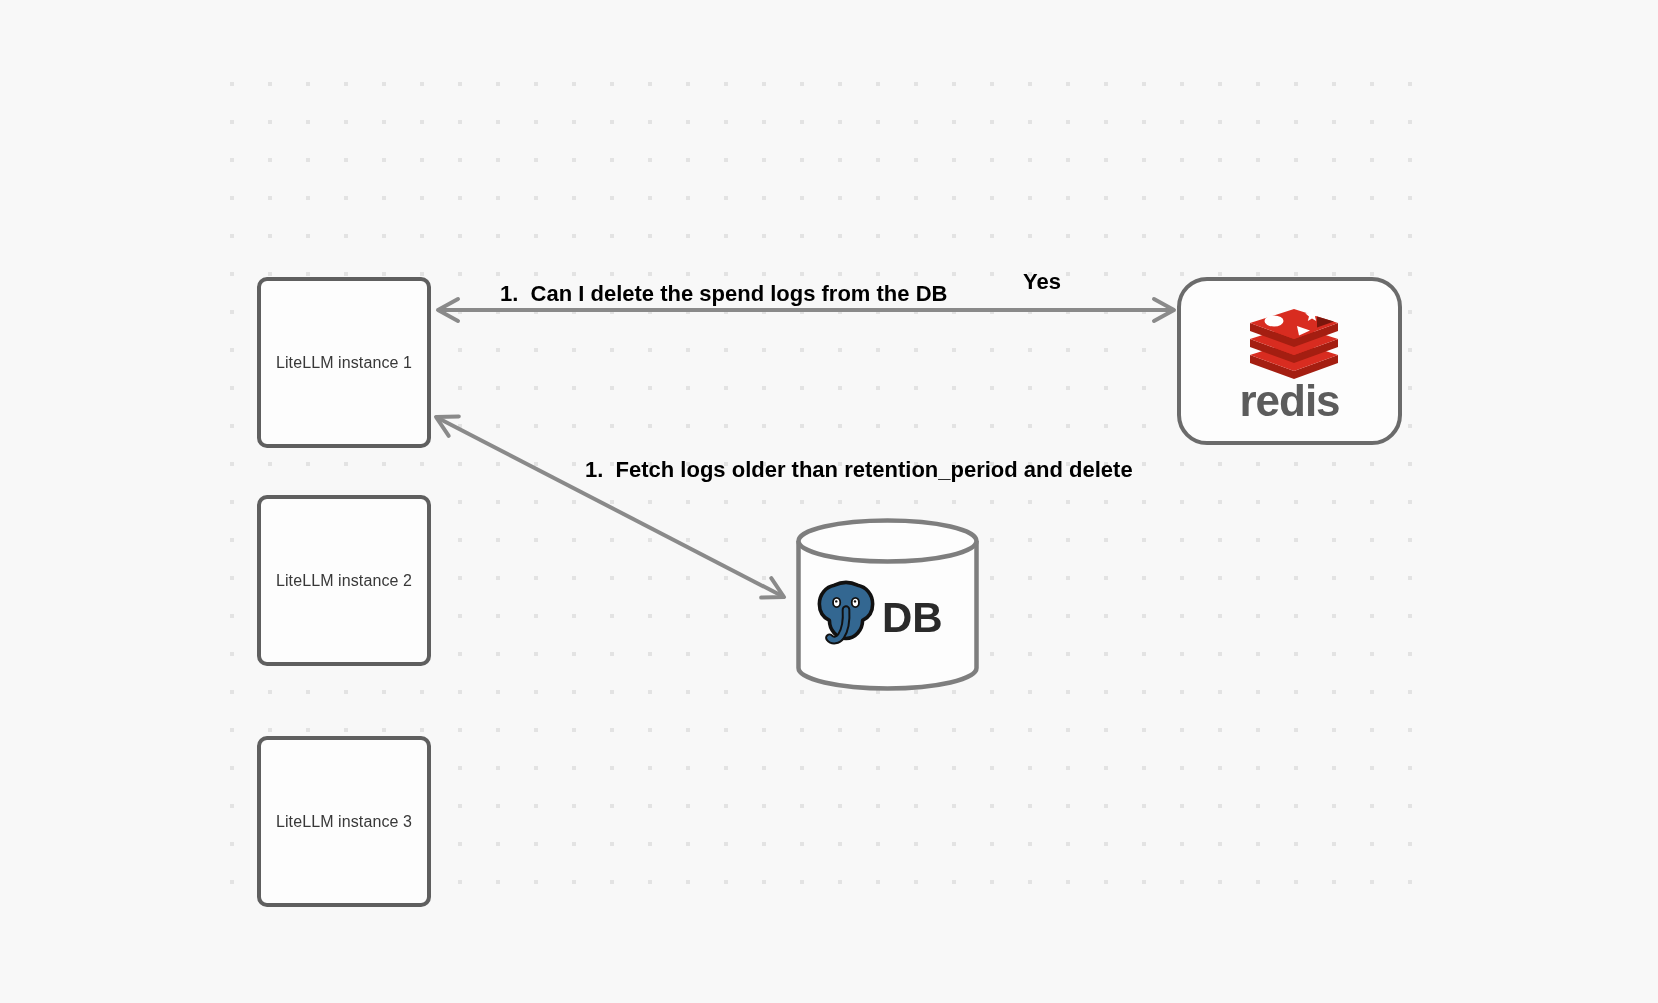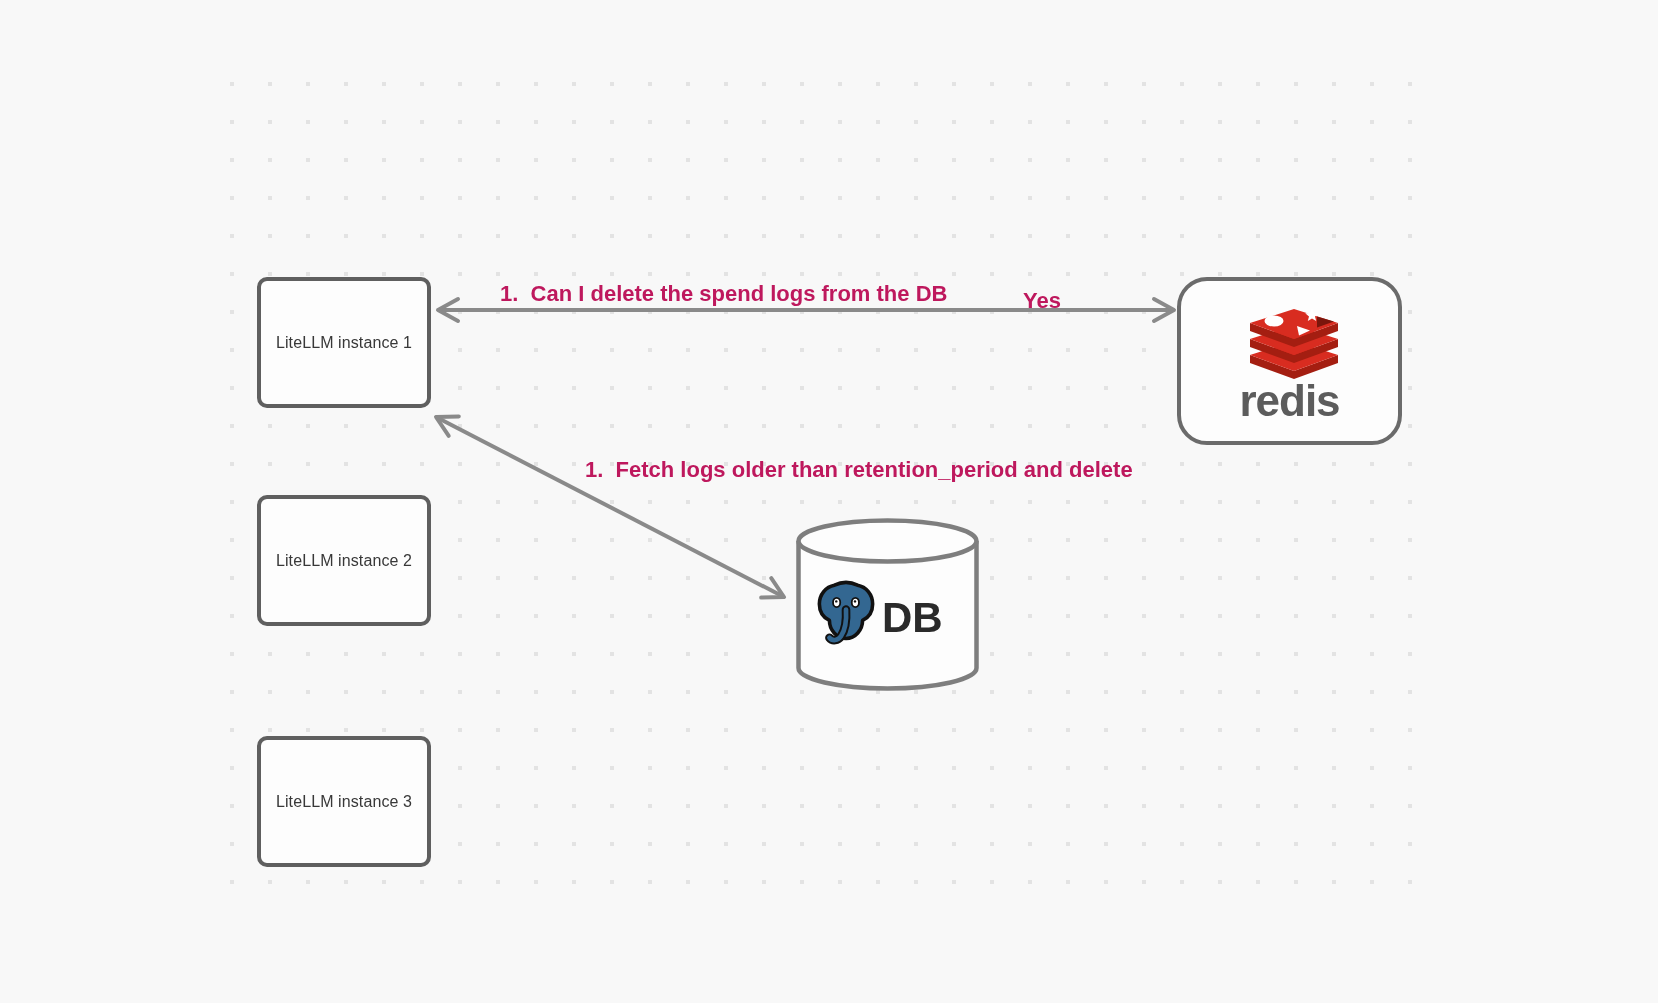--- a/index.html
+++ b/index.html
@@ -10,21 +10,21 @@
     position:relative;
     overflow:hidden;
   }
   .dots{
     position:absolute;left:213px;top:65px;width:1217px;height:837px;
     background-image:radial-gradient(circle, #e3e3e3 2.2px, rgba(0,0,0,0) 2.5px);
     background-size:38px 38px;
     pointer-events:none;
   }
   .node-box{
-    position:absolute;left:257px;width:174px;height:131px;
+    position:absolute;left:257px;width:174px;height:171px;
     background:#fdfdfd;border:4px solid #5f5f5f;border-radius:10px;
     box-sizing:border-box;
     display:flex;align-items:center;justify-content:center;
   }
   .node-box .box-label{
     font-size:16px;color:#383838;letter-spacing:0.1px;
   }
   #inst1{top:277px;}
   #inst2{top:495px;}
   #inst3{top:736px;}
@@ -34,25 +34,25 @@
     box-sizing:border-box;
   }
   .redis-logo{position:absolute;left:69px;top:27px;width:88px;height:72px;}
   .redis-word{
     position:absolute;left:0;top:98px;width:100%;text-align:center;
     font-size:44px;font-weight:700;color:#5c5c5c;letter-spacing:-1px;line-height:1;
   }
   .arrow-layer{position:absolute;left:0;top:0;width:1658px;height:1003px;}
   .edge-label{
     position:absolute;
-    font-size:22px;font-weight:700;color:#be185d;
+    font-size:22px;font-weight:700;color:#000000;
     white-space:pre;line-height:1.1;
   }
   #edge1-label{left:500px;top:282px;}
-  #edge1-response{left:1023px;top:289px;}
+  #edge1-response{left:1023px;top:270px;}
   #edge2-label{left:585px;top:458px;}
   .db-node{position:absolute;left:796px;top:518px;width:183px;height:173px;}
   .db-inner{position:absolute;left:796px;top:518px;width:221px;height:173px;}
   .pg-icon{position:absolute;left:14px;top:61px;width:72px;height:70px;}
   .db-label{
     position:absolute;left:86px;top:79px;
     font-size:42px;font-weight:600;color:#2a2a2a;line-height:1;
   }
 </style>
 </head>

